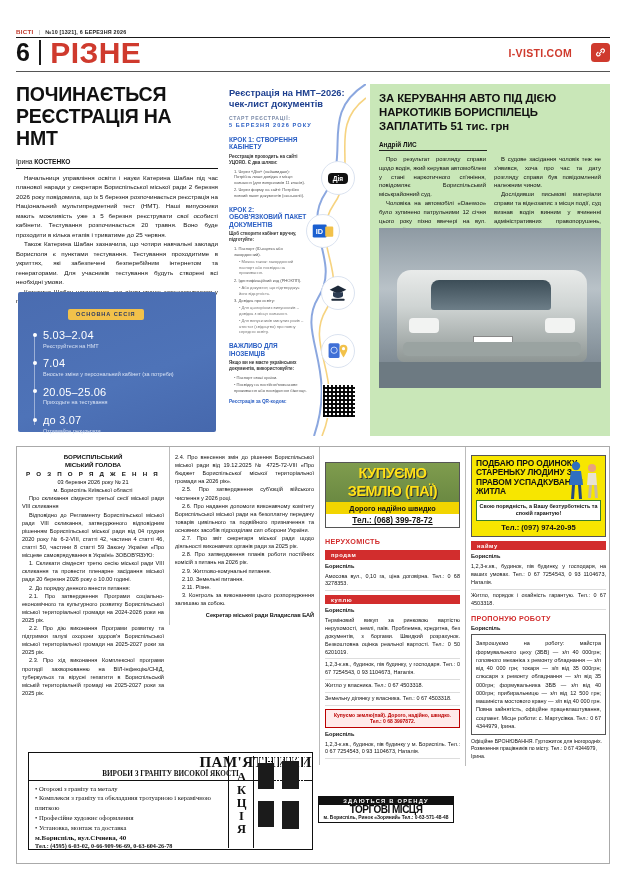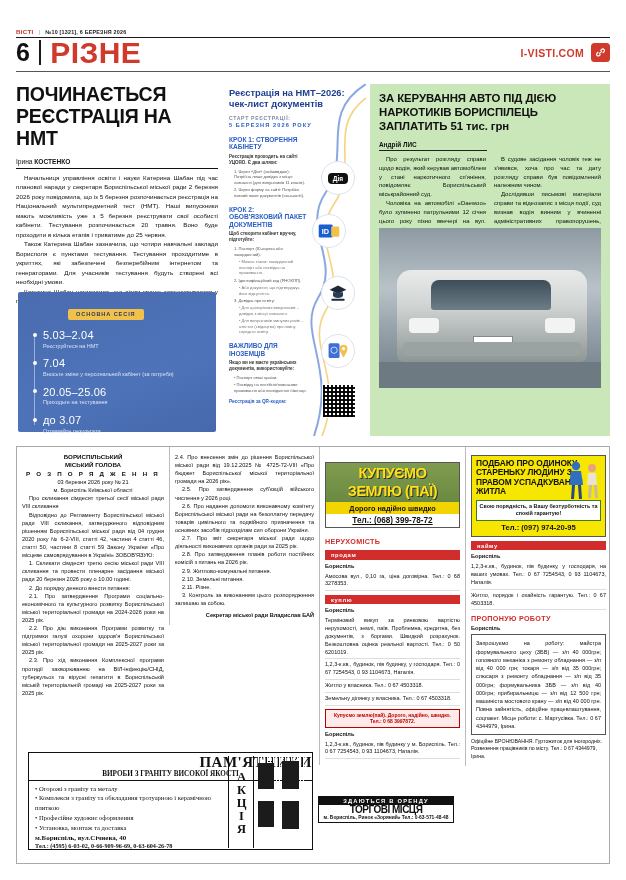--- a/index.html
+++ b/index.html
@@ -18,21 +18,21 @@
   .masthead { position:absolute; left:16px; top:28px; width:594px; }
   .mast-line { display:flex; align-items:flex-end; gap:4px; font-size:5.4px; letter-spacing:.2px; }
   .mast-brand { color:#c0392b; font-weight:bold; font-size:6.2px; letter-spacing:.3px; }
   .mast-sep { color:#999; font-size:6px; margin:0 1px; }
   .mast-issue { color:#1a1a1a; font-weight:bold; font-size:5.4px; }
   .mast-rule { border-top:1.6px solid #1a1a1a; margin-top:1.5px; }
   .mast-row2 { display:flex; align-items:center; height:30px; }
   .pagenum { font-size:25px; font-weight:bold; line-height:1; padding-right:9px; }
   .vbar { width:2.4px; height:25px; background:#1a1a1a; margin-right:9px; }
   .section-title { color:#cf3a2d; font-size:30px; font-weight:bold; letter-spacing:.4px; }
-  .mast-right { margin-left:auto; display:flex; align-items:center; gap:7px; }
+  .mast-right { margin-left:auto; display:flex; align-items:center; gap:19px; }
   .site { color:#cf3a2d; font-weight:bold; font-size:10.5px; letter-spacing:.3px; }
   .linkbadge { width:19px;height:19px;border-radius:3.5px;background:#cf3a2d;display:flex;align-items:center;justify-content:center;color:#fff;font-size:11px; }
   .mast-rule2 { border-top:1.1px solid #555; margin-top:3px; }
 
   
   .lead { position:absolute; left:16px; top:84px; width:202px; }
   h1.headline { font-size:19.5px; line-height:1.12; font-weight:bold; letter-spacing:-.2px; margin:0 0 9px 0; }
   .byline { font-size:6.6px; font-weight:bold; border-bottom:.9px solid #111; padding-bottom:2.5px; margin-bottom:4px; }
   .byline .fn { font-weight:normal; }
   .bodytext { font-size:6.25px; line-height:1.52; text-align:justify; hyphens:auto; }
@@ -63,21 +63,21 @@
   .ig-list { font-size:4.1px; color:#555; line-height:1.4; margin:2.5px 0 0 5px; padding:0; }
   .ig-list li { margin-bottom:1.5px; list-style:none; }
   .ig-list .sub { margin-left:5px; color:#777; }
   .ig-imp { font-size:6.4px; font-weight:bold; color:#2b5fc4; margin-top:7px; line-height:1.18; }
   .ig-qr-label { font-size:4.7px; font-weight:bold; color:#2b5fc4; margin-top:6px; }
   .ig-col { width:78px; }
   .ig-arcs { position:absolute; right:0; top:0; width:78px; height:352px; }
   .circ { position:absolute; border-radius:50%; background:#fff; border:1.2px solid #dbe3f0;
           display:flex; align-items:center; justify-content:center; }
   .c1 { width:34px;height:34px; right:11px; top:77px; }
-  .c2 { width:34px;height:34px; right:20px; top:130px; }
+  .c2 { width:34px;height:34px; right:26px; top:130px; }
   .c3 { width:34px;height:34px; right:11px; top:192px; }
   .c4 { width:34px;height:34px; right:11px; top:250px; }
   .dia-chip { background:#111; color:#fff; font-size:6.6px; border-radius:4px; padding:2px 5px; font-weight:bold; }
   .qrbox { position:absolute; right:10px; top:300px; width:34px;height:34px;
            background:
              repeating-linear-gradient(0deg,#111 0 2px,#fff 2px 4px),
              repeating-linear-gradient(90deg,#111 0 2px,#fff 2px 4px);
            background-blend-mode:multiply; border:1.5px solid #fff; }
   .ig-wave { position:absolute; left:0; top:0; width:144px; height:352px; pointer-events:none; }
 

